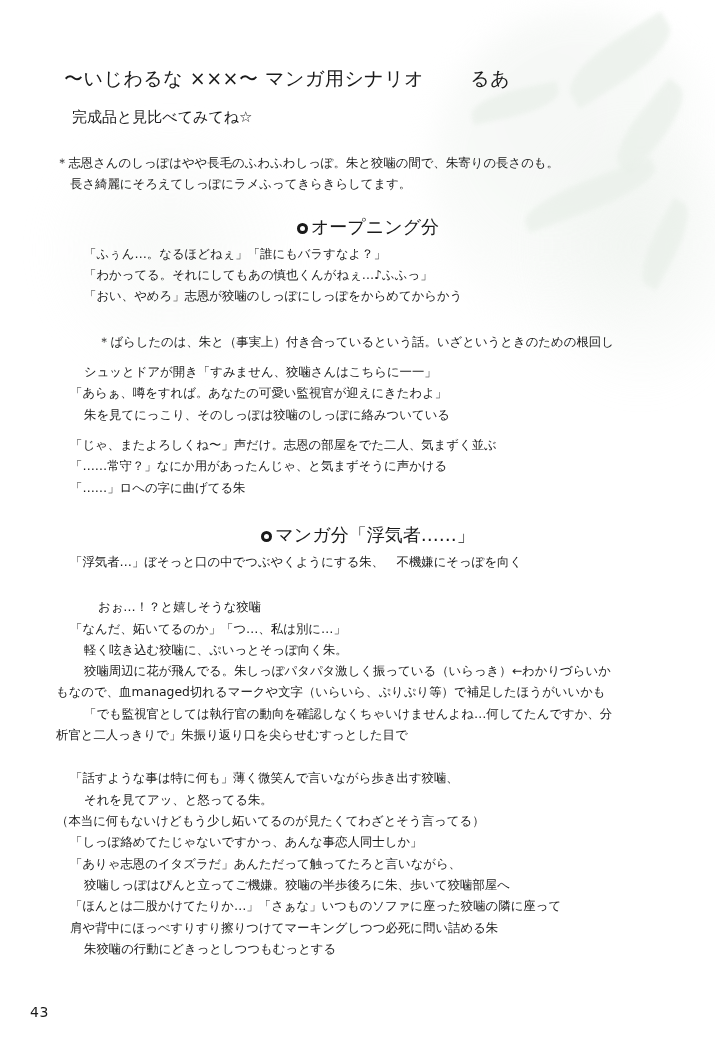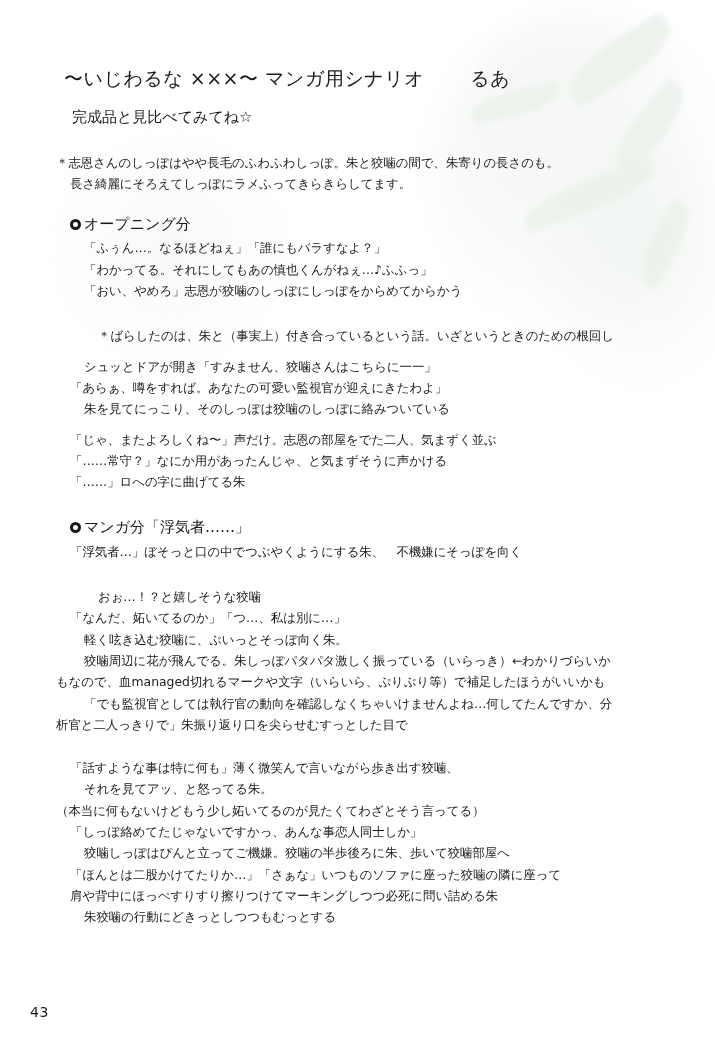--- a/index.html
+++ b/index.html
@@ -99,21 +99,22 @@
   .gap-sm { height: 9px; }
   .gap-md { height: 17px; }
   .gap-lg { height: 22px; }
 
   .ln { white-space: pre-wrap; }
   .ind-1 { padding-left: 14px; }
   .ind-2 { padding-left: 28px; }
   .ind-3 { padding-left: 42px; margin-top: 24px; }
 
   .section-head {
-    font-size: 15px;
+    font-size: 18px;
+    text-align: center;
   }
   .bullet-dot {
     display: inline-block;
     width: 11px;
     height: 11px;
     border-radius: 50%;
     background: #1a1a1a;
     position: relative;
     top: 1px;
     margin-right: 3px;
@@ -198,20 +199,21 @@
       <div class="ln">析官と二人っきりで」朱振り返り口を尖らせむすっとした目で</div>
     </div>
 
     <div class="gap-lg"></div>
 
     <div class="para">
       <div class="ln ind-1">「話すような事は特に何も」薄く微笑んで言いながら歩き出す狡噛、</div>
       <div class="ln ind-2">それを見てアッ、と怒ってる朱。</div>
       <div class="ln">（本当に何もないけどもう少し妬いてるのが見たくてわざとそう言ってる）</div>
       <div class="ln ind-1">「しっぽ絡めてたじゃないですかっ、あんな事恋人同士しか」</div>
+      <div class="ln ind-1">「ありゃ志恩のイタズラだ」あんただって触ってたろと言いながら、</div>
       <div class="ln ind-2">狡噛しっぽはぴんと立ってご機嫌。狡噛の半歩後ろに朱、歩いて狡噛部屋へ</div>
       <div class="ln ind-1">「ほんとは二股かけてたりか…」「さぁな」いつものソファに座った狡噛の隣に座って</div>
       <div class="ln ind-1">肩や背中にほっぺすりすり擦りつけてマーキングしつつ必死に問い詰める朱</div>
       <div class="ln ind-2">朱狡噛の行動にどきっとしつつもむっとする</div>
     </div>
 
   </div>
 
   <div class="page-number">43</div>
 

